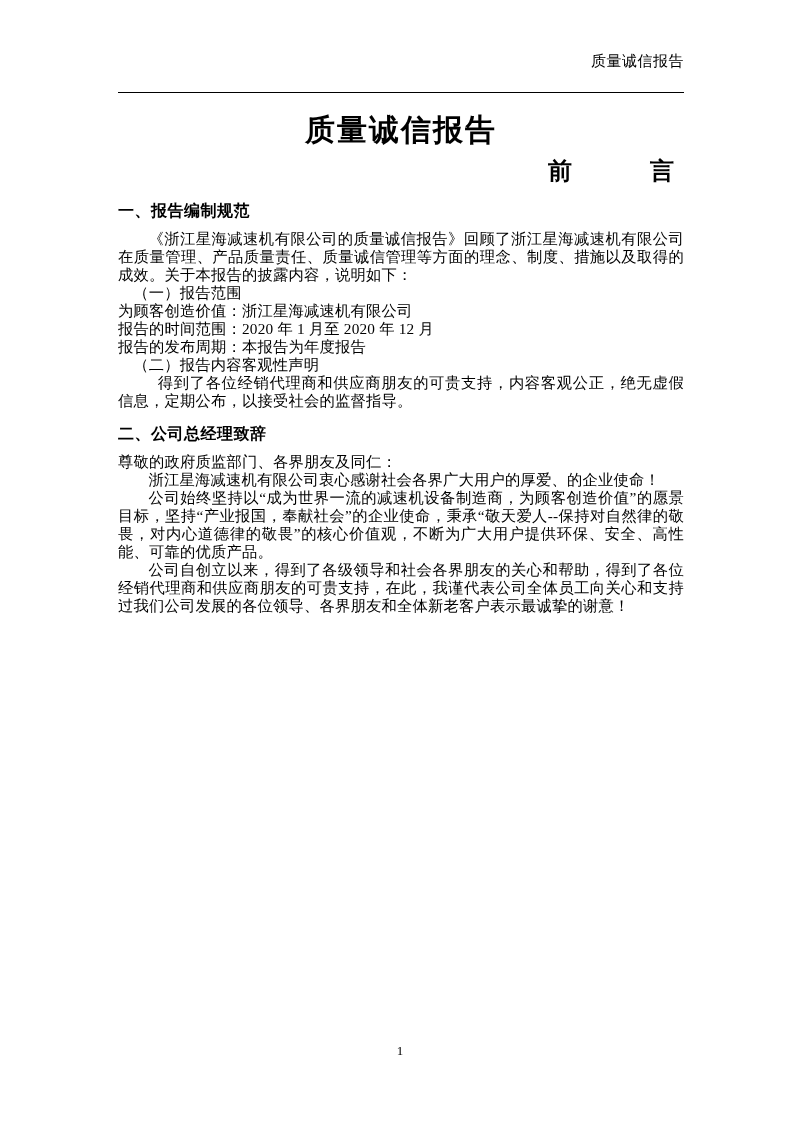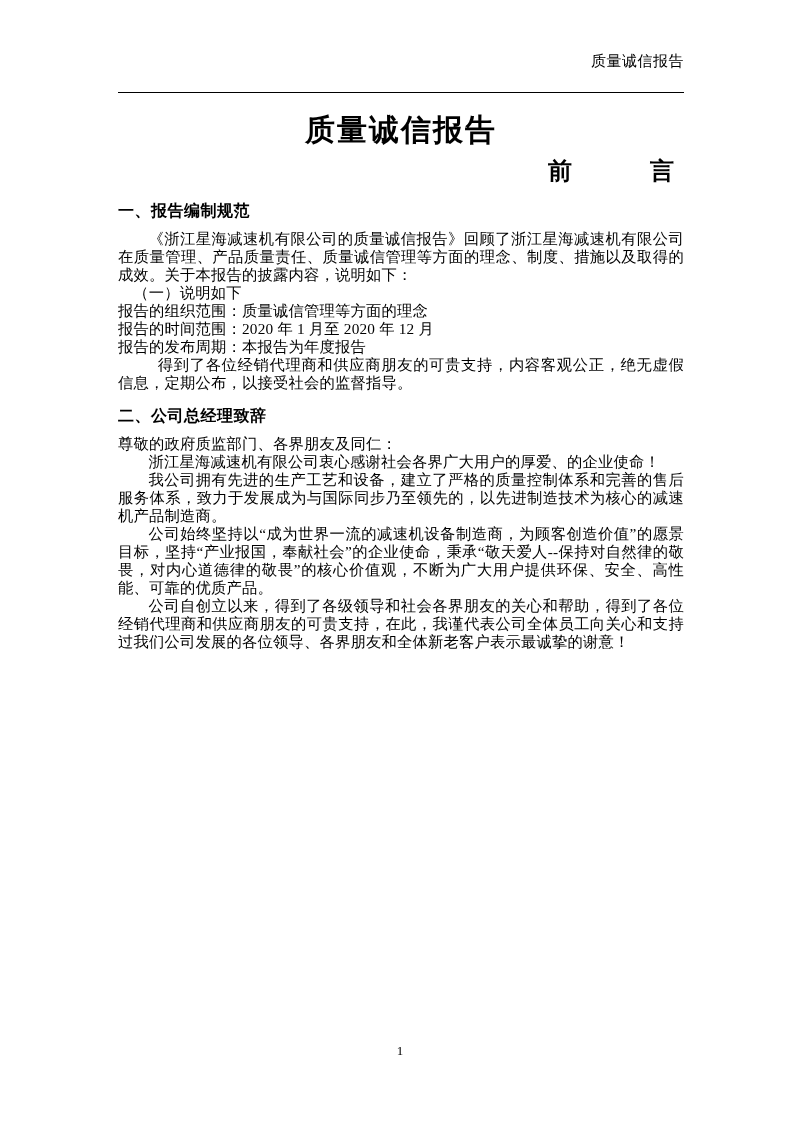--- a/index.html
+++ b/index.html
@@ -106,30 +106,30 @@
   <div class="header">质量诚信报告</div>
   <div class="header-rule"></div>
 
   <div class="content">
 
     <div class="doc-title">质量诚信报告</div>
     <div class="doc-subtitle">前　　言</div>
 
     <h2 class="section">一、报告编制规范</h2>
     <p class="para indent2">《浙江星海减速机有限公司的质量诚信报告》回顾了浙江星海减速机有限公司在质量管理、产品质量责任、质量诚信管理等方面的理念、制度、措施以及取得的成效。关于本报告的披露内容，说明如下：</p>
-    <p class="para indent1">（一）说明如下</p>
-    <p class="para">报告的组织范围：质量诚信管理等方面的理念</p>
+    <p class="para indent1">（一）报告范围</p>
+    <p class="para">为顾客创造价值：浙江星海减速机有限公司</p>
     <p class="para">报告的时间范围：2020 年 1 月至 2020 年 12 月</p>
     <p class="para">报告的发布周期：本报告为年度报告</p>
+    <p class="para indent1">（二）报告内容客观性声明</p>
     <p class="para indent3">得到了各位经销代理商和供应商朋友的可贵支持，内容客观公正，绝无虚假信息，定期公布，以接受社会的监督指导。</p>
 
     <h2 class="section">二、公司总经理致辞</h2>
     <p class="para">尊敬的政府质监部门、各界朋友及同仁：</p>
     <p class="para indent2">浙江星海减速机有限公司衷心感谢社会各界广大用户的厚爱、的企业使命！</p>
-    <p class="para indent2">我公司拥有先进的生产工艺和设备，建立了严格的质量控制体系和完善的售后服务体系，致力于发展成为与国际同步乃至领先的，以先进制造技术为核心的减速机产品制造商。</p>
     <p class="para indent2 block-gap">公司始终坚持以“成为世界一流的减速机设备制造商，为顾客创造价值”的愿景目标，坚持“产业报国，奉献社会”的企业使命，秉承“敬天爱人--保持对自然律的敬畏，对内心道德律的敬畏”的核心价值观，不断为广大用户提供环保、安全、高性能、可靠的优质产品。</p>
     <p class="para indent2 block-gap">公司自创立以来，得到了各级领导和社会各界朋友的关心和帮助，得到了各位经销代理商和供应商朋友的可贵支持，在此，我谨代表公司全体员工向关心和支持过我们公司发展的各位领导、各界朋友和全体新老客户表示最诚挚的谢意！</p>
 
   </div>
 
   <div class="footer-page">1</div>
 
 </div>
 
 </body></html>

